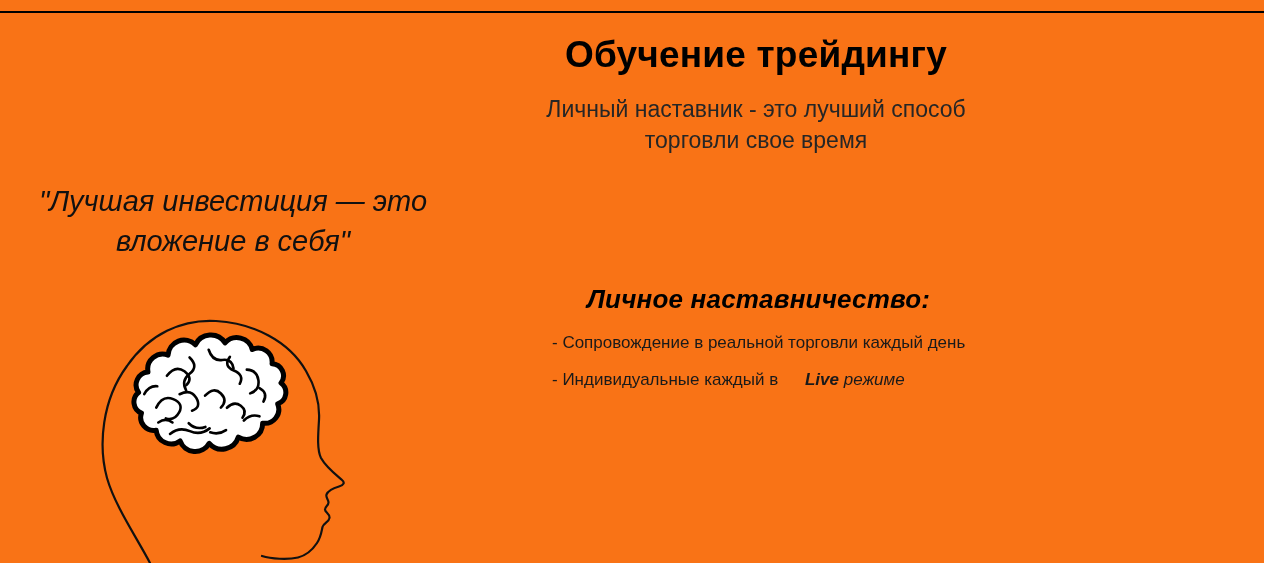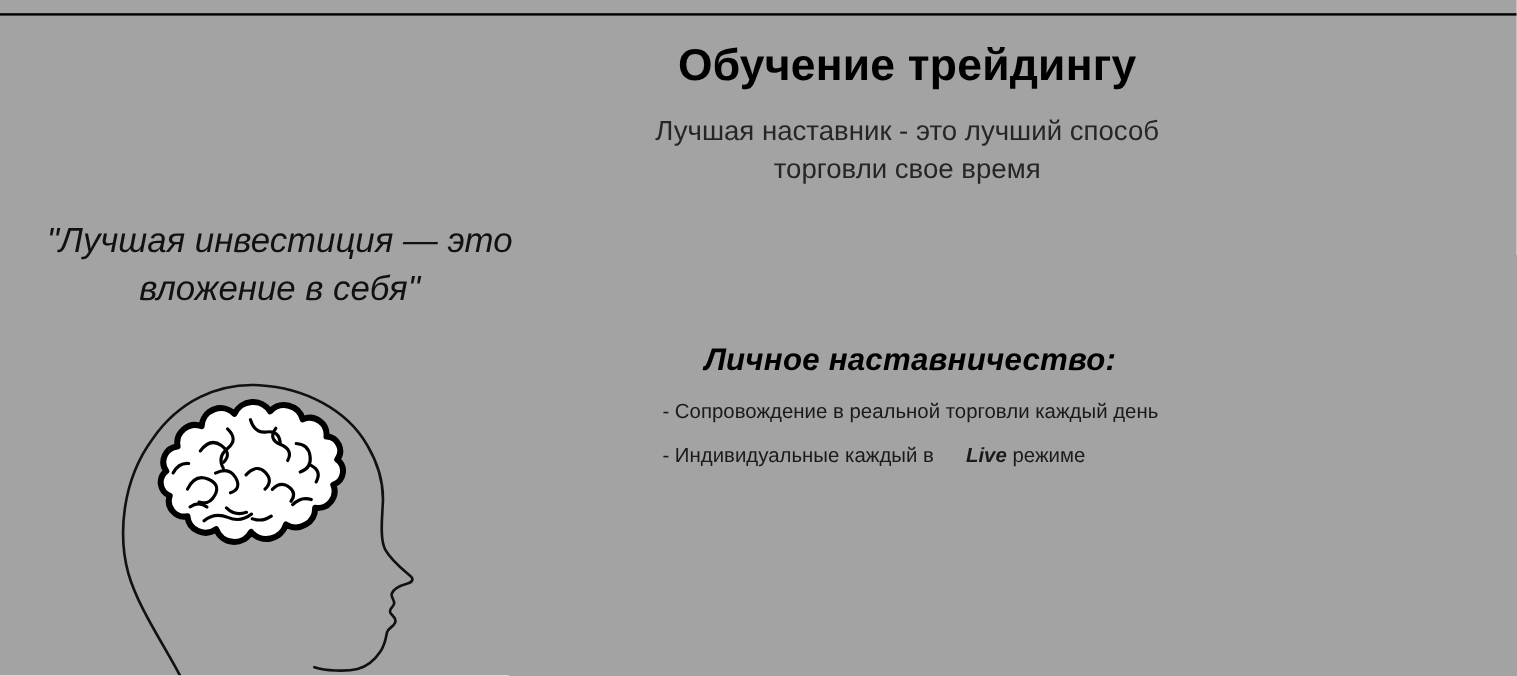--- a/index.html
+++ b/index.html
@@ -1,19 +1,19 @@
 <!DOCTYPE html>
 <html><head>
 <meta charset="utf-8">
 <style>
   html,body { margin:0; padding:0; background:#ffffff; }
   .stage {
     position:relative;
     width:1264px; height:563px;
-    background:#a3a3a3;
+    background:#f97316;
     overflow:hidden;
     font-family:"Liberation Sans", sans-serif;
     color:#1c1c1c;
   }
   .top-rule {
     position:absolute; top:11px; left:0; right:0; height:2px;
     background:#000;
   }
   .header {
     position:absolute; top:34px; left:450px; width:612px;
@@ -43,33 +43,33 @@
   }
   .mentorship-list {
     position:absolute; left:552px; top:325px; width:560px;
     font-size:17px; line-height:36.5px; color:#1a1a1a;
   }
   .struck {
     text-decoration:line-through;
     text-decoration-thickness:2px;
   }
   .live-word { font-weight:bold; font-style:italic;margin-left:22px; }
-  .italic-word { }
+  .italic-word { font-style:italic; }
 </style>
 </head>
 <body>
 
 <div class="stage">
 
   <div class="top-rule"></div>
 
   <div class="header">
     <div class="title">Обучение трейдингу</div>
     <div class="subtitle">
-      <div>Лучшая наставник - это лучший способ</div>
+      <div>Личный наставник - это лучший способ</div>
       <div>торговли свое время</div>
     </div>
   </div>
 
   <div class="quote">
     <div>"Лучшая инвестиция — это</div>
     <div>вложение в себя"</div>
   </div>
 
   <svg class="head-illustration" viewBox="0 0 300 263" xmlns="http://www.w3.org/2000/svg" aria-hidden="true">

